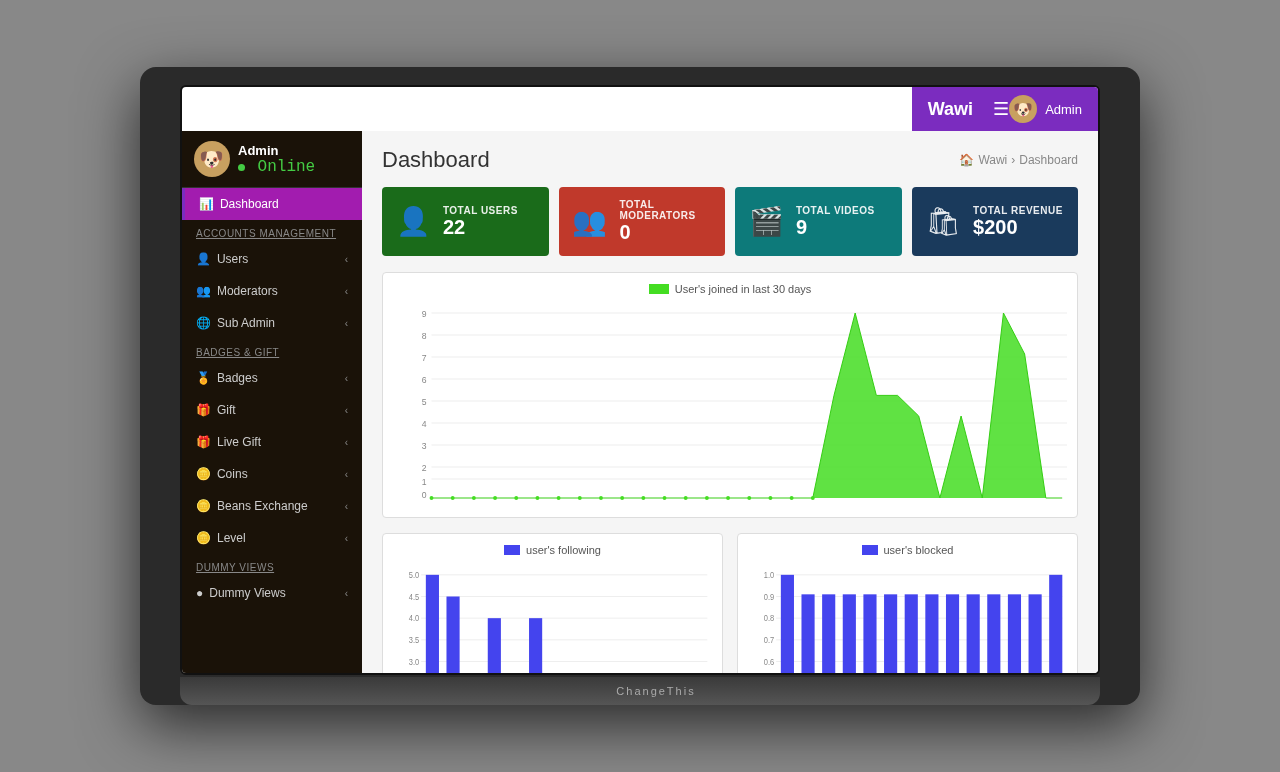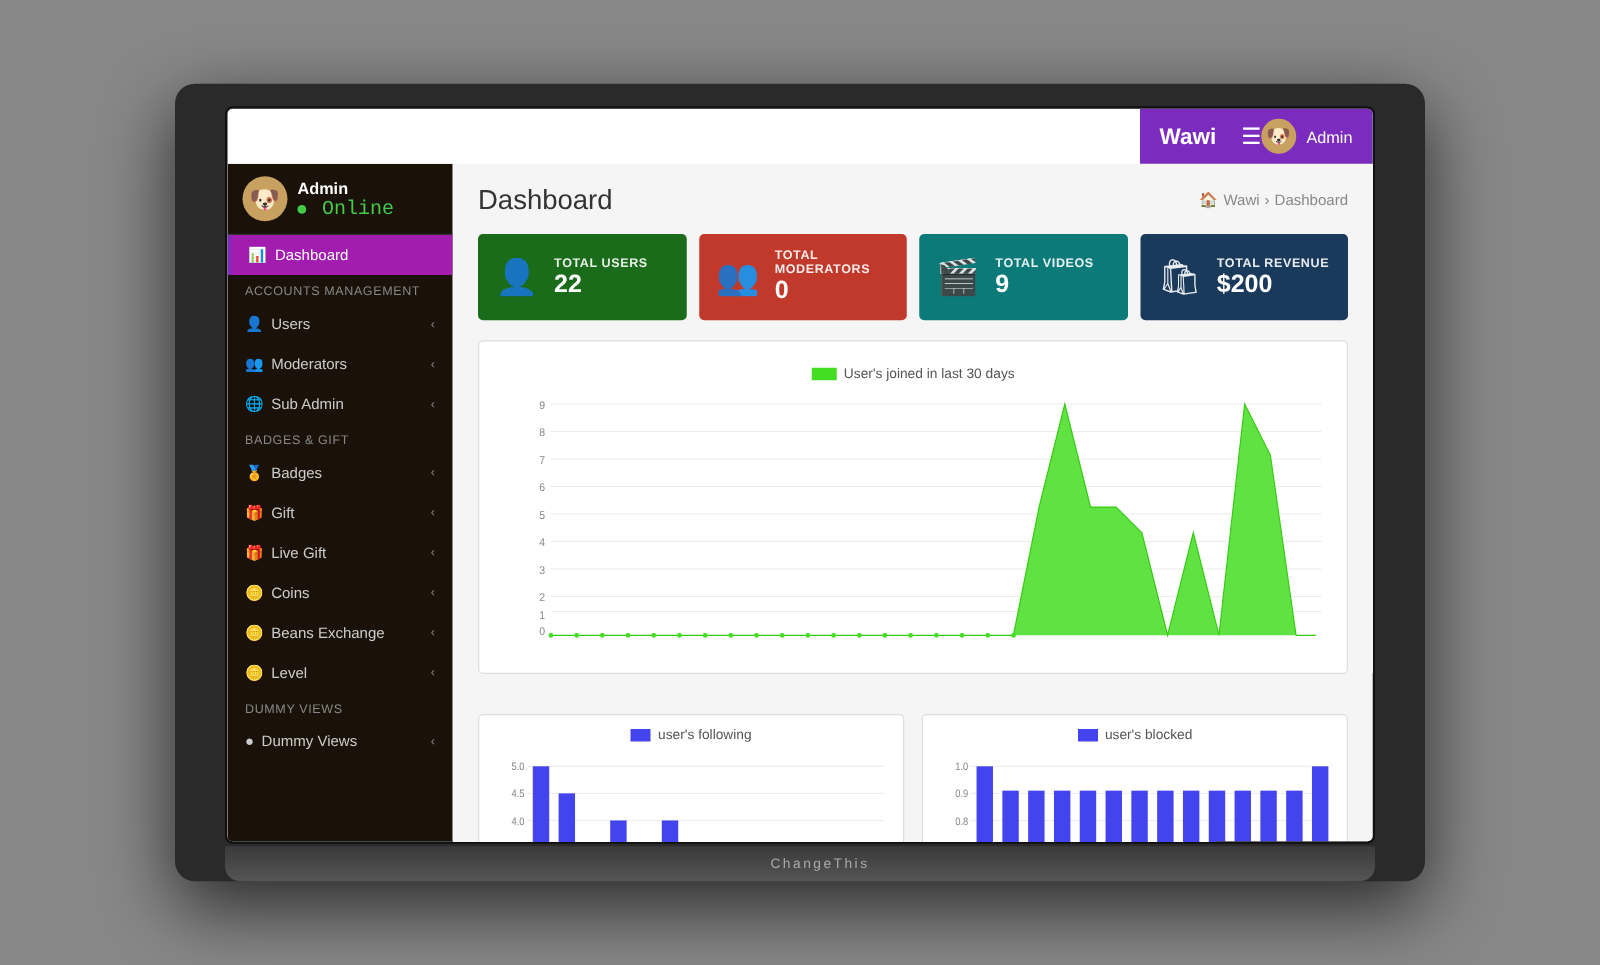--- a/index.html
+++ b/index.html
@@ -169,20 +169,21 @@
     .sidebar-nav-item .chevron {
       font-size: 10px;
       color: #888;
     }
     .sidebar-section-label {
       padding: 8px 14px 4px;
       font-size: 10px;
       color: #888;
       text-transform: uppercase;
       letter-spacing: 0.5px;
+      text-decoration: underline;
     }
 
     
     .content {
       flex: 1;
       background: #f5f5f5;
       overflow-y: auto;
       padding: 16px 20px;
     }
 
@@ -243,22 +244,22 @@
     .stat-info .value {
       font-size: 20px;
       font-weight: bold;
     }
 
     
     .chart-container {
       background: #fff;
       border: 1px solid #ddd;
       border-radius: 4px;
-      padding: 20px;
-      margin-bottom: 32px;
+      padding: 10px;
+      margin-bottom: 15px;
     }
     .chart-legend {
       display: flex;
       align-items: center;
       gap: 6px;
       margin-bottom: 8px;
       justify-content: center;
       font-size: 11px;
       color: #555;
     }

